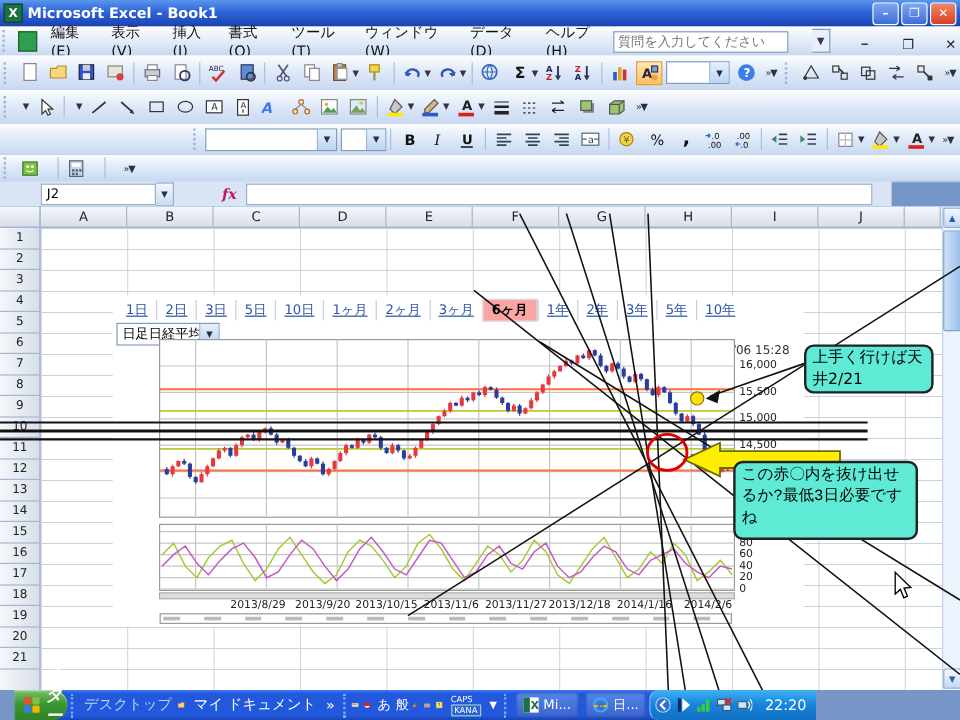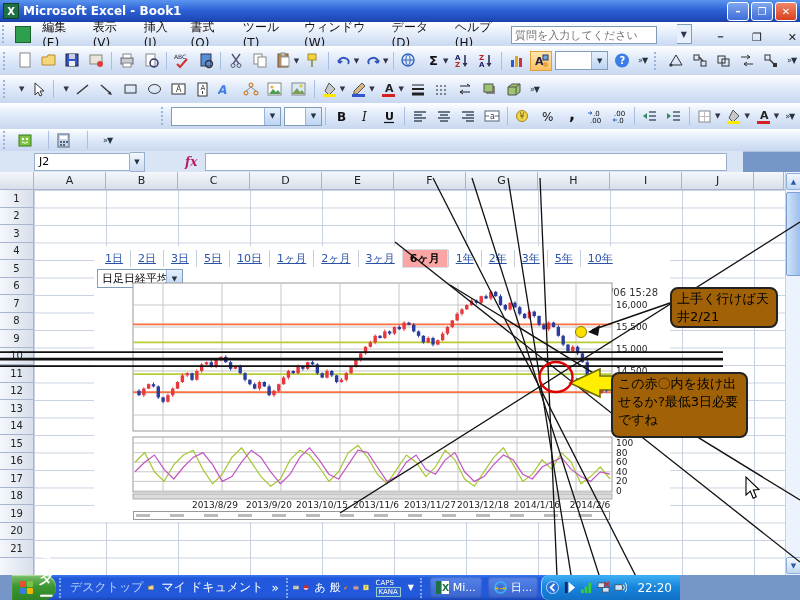--- a/index.html
+++ b/index.html
@@ -85,21 +85,21 @@
   #symsel{position:absolute;left:3px;top:23px;width:84px;}
   #tstamp{position:absolute;right:12px;top:41px;font-size:10px;color:#333;}
   #chart-labels span{position:absolute;font-size:9px;color:#222;}
   .ylab{width:40px;text-align:left;}
   .xlab{width:62px;text-align:center;}
   #legendstrip{position:absolute;left:39px;top:265px;width:477px;height:9px;border:1px solid #999;box-sizing:border-box;
     background:repeating-linear-gradient(90deg,#bbb 0 14px,transparent 14px 34px);background-size:100% 3px;
     background-position:2px 2px;background-repeat:repeat-x;}
   svg.layer{position:absolute;left:0;top:0;pointer-events:none;}
   
-  .callout{position:absolute;background:#a16207;border:2px solid #222;border-radius:8px;
+  .callout{position:absolute;background:#5eead4;border:2px solid #222;border-radius:8px;
     font-size:13px;line-height:1.4;color:#000;padding:1px 5px;box-sizing:border-box;}
   
   #taskbar{left:12px;top:575px;width:668px;height:25px;
     background:linear-gradient(180deg,#3E7CF0 0%,#2258DC 12%,#2258DC 85%,#1A46B4 100%);
     display:flex;align-items:center;color:#fff;}
   #startbtn{width:97px;height:25px;border-radius:0 12px 12px 0;
     background:linear-gradient(180deg,#7DBF6C 0%,#3D9733 45%,#2E8326 100%);
     display:flex;align-items:center;font-weight:bold;font-style:italic;font-size:14px;
     box-shadow:inset 0 1px 1px #b8e0a8;}
   #startflag{width:14px;height:14px;margin:0 5px 0 8px;display:grid;grid-template-columns:6px 6px;grid-gap:1px;}
@@ -972,21 +972,21 @@
     <polygon points="570,383 600,369 600,376 700,376 700,390 600,390 600,397" fill="#FFEE00" stroke="#6B6B00" stroke-width="1.5"></polygon>
     <line x1="670" y1="303" x2="592" y2="330" stroke="#111" stroke-width="1.4"></line>
     <polygon points="588,332 600,325 598,336" fill="#111"></polygon>
     <circle cx="581" cy="332" r="5.5" fill="#FFE100" stroke="#8A7A00" stroke-width="1"></circle>
     <ellipse cx="556" cy="377" rx="16.5" ry="15" fill="none" stroke="#DD0000" stroke-width="2.4"></ellipse>
   </svg>
 
 <div class="callout" style="left:670px;top:287px;width:108px;height:41px;">
   <span>上手く行けば天井2/21</span>
 </div>
-<div class="callout" style="left:611px;top:372px;width:137px;height:66px;">
+<div class="callout" style="left:611px;top:384px;width:154px;height:66px;font-family:Liberation Mono, monospace;">
   <span>この赤〇内を抜け出せるか?最低3日必要ですね</span>
 </div>
 
 <div id="taskbar" class="abs">
   <div id="startbtn">
     <span id="startflag">
       <i style="background:#E8502E"></i>
         <i style="background:#7DC242"></i>
         <i style="background:#3B7DE8"></i>
         <i style="background:#F2B700"></i>

